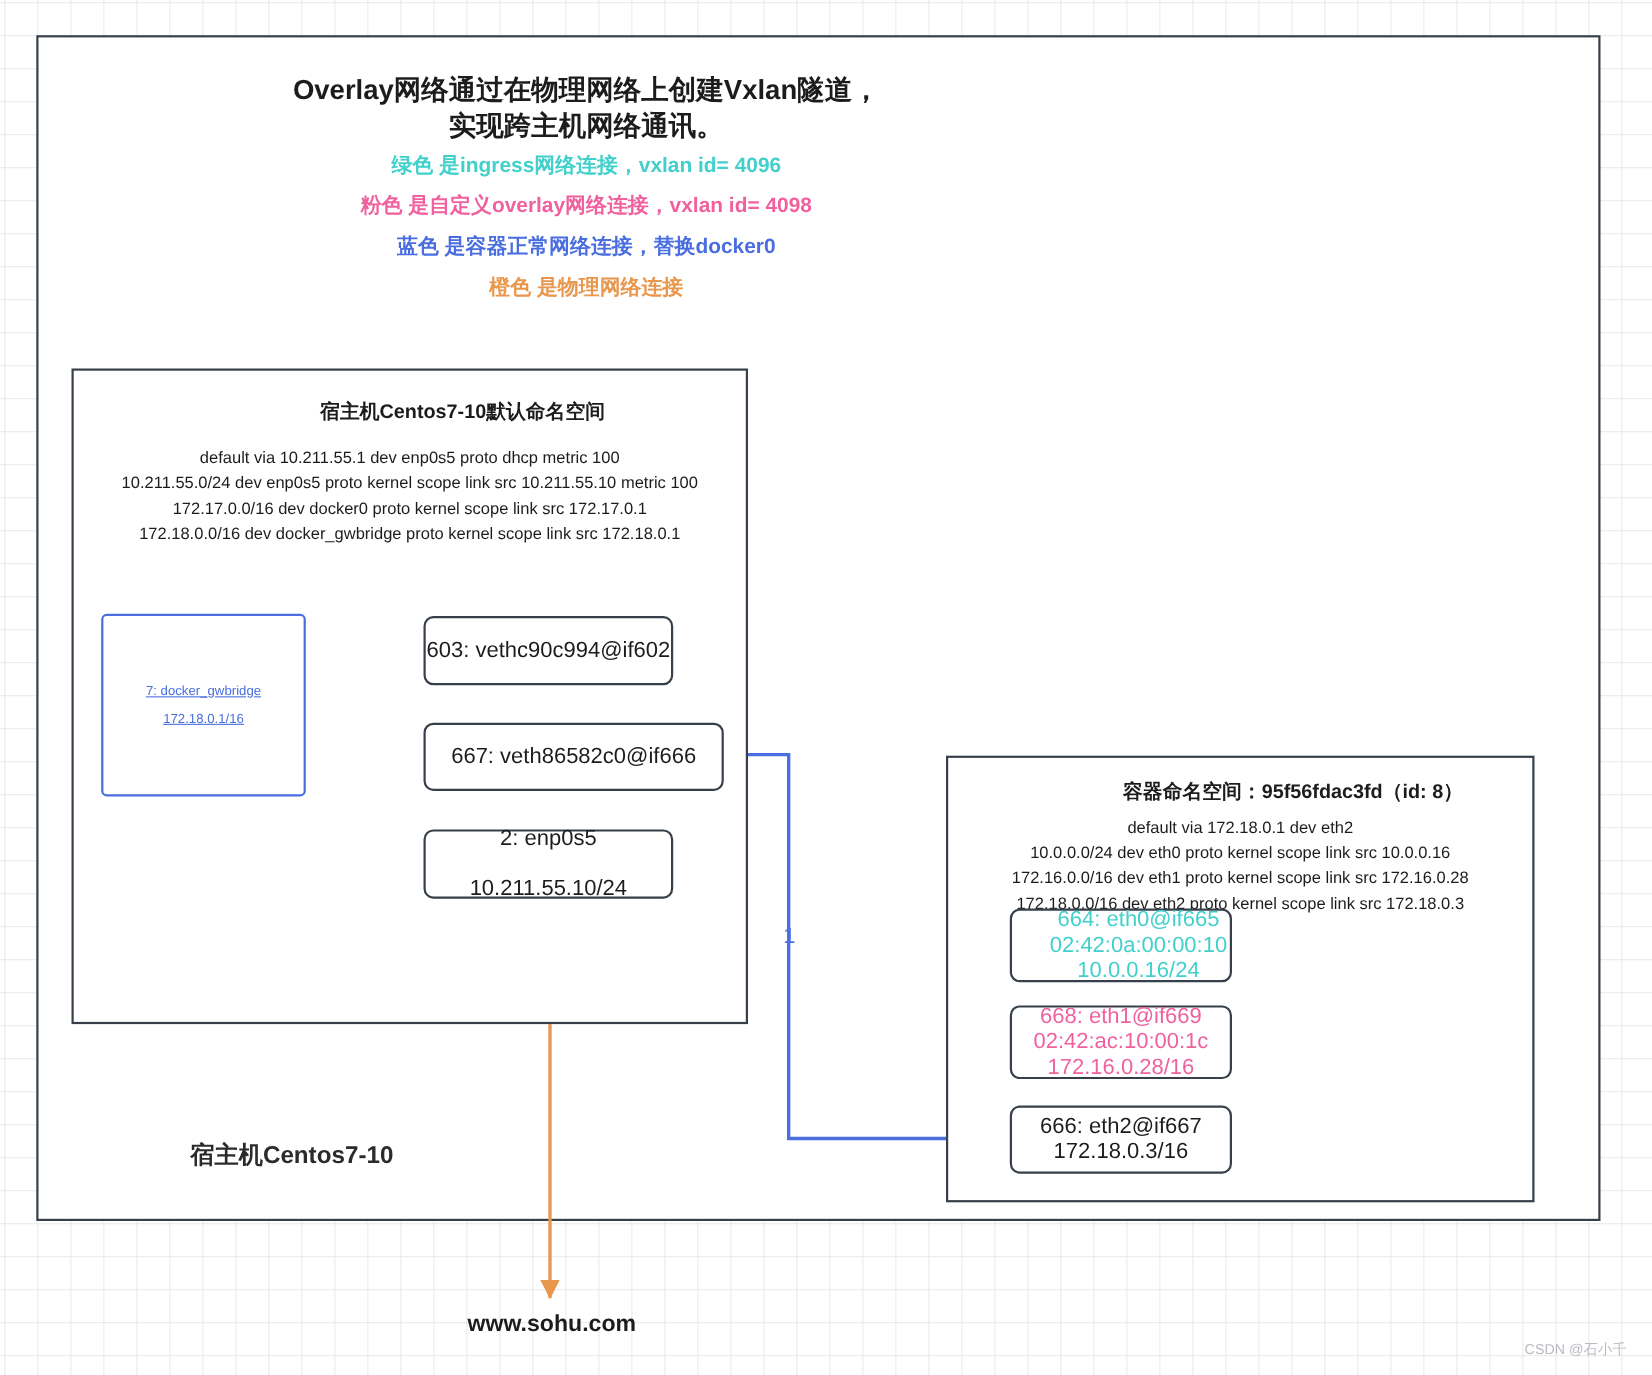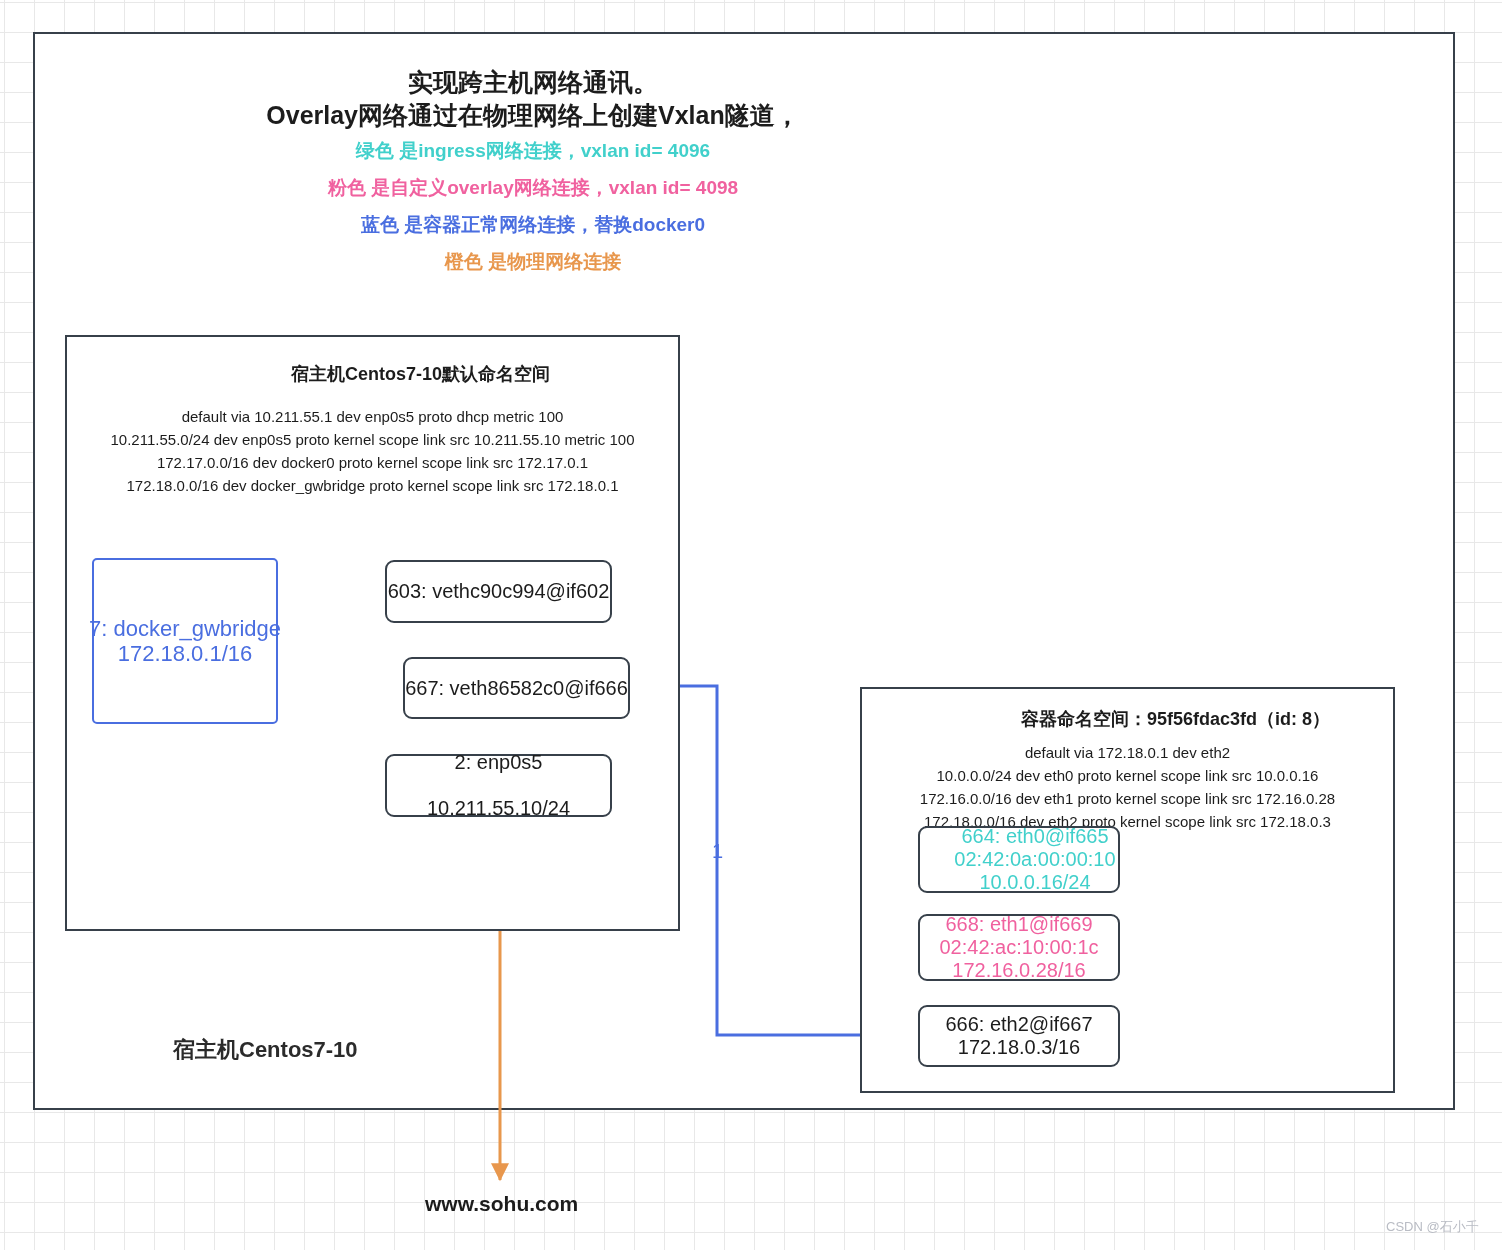--- a/index.html
+++ b/index.html
@@ -121,30 +121,31 @@
     font-size: 20px;
     line-height: 23px;
     color: #1c1c1c;
     text-align: center;
     white-space: nowrap;
   }
   .iface.blue-box {
     border-color: #4a6ee0;
     border-radius: 5px;
     color: #4a6ee0;
-    font-size: 22px;
+    font-size: 12px;
     line-height: 25px;
+    text-decoration: underline;
   }
   .iface.teal-text  { color: #41d0cb; }
   .iface.pink-text  { color: #f0619f; }
 
   
   #if-gwbridge { left: 92px;  top: 558px; width: 186px; height: 166px; }
   #if-veth603  { left: 385px; top: 560px; width: 227px; height: 63px; }
-  #if-veth667  { left: 403px; top: 657px; width: 227px; height: 62px; }
+  #if-veth667  { left: 385px; top: 657px; width: 273px; height: 62px; }
   #if-enp0s5   { left: 385px; top: 754px; width: 227px; height: 63px; gap: 23px; }
 
   
   #if-eth0 { left: 918px; top: 826px; width: 202px; height: 67px; padding-left: 32px; }
   #if-eth1 { left: 918px; top: 914px; width: 202px; height: 67px; }
   #if-eth2 { left: 918px; top: 1005px; width: 202px; height: 62px; }
 
   
   .floating-label {
     position: absolute;
@@ -203,22 +204,22 @@
     <line x1="283" y1="612" x2="380" y2="586" stroke="#4a6ee0" stroke-width="3" marker-start="url(#arrow-blue-start)" marker-end="url(#arrow-blue)"></line>
 
     <line x1="283" y1="668" x2="380" y2="690" stroke="#4a6ee0" stroke-width="3" marker-start="url(#arrow-blue-start)" marker-end="url(#arrow-blue)"></line>
 
     <path d="M 619,686 L 717,686 L 717,1035 L 912,1035" fill="none" stroke="#4a6ee0" stroke-width="3" marker-start="url(#arrow-blue-start)" marker-end="url(#arrow-blue)"></path>
 
     <line x1="500" y1="822" x2="500" y2="1180" stroke="#e8974d" stroke-width="3" marker-start="url(#arrow-orange-start)" marker-end="url(#arrow-orange)"></line>
   </svg>
 
   <div class="title-block">
+    <div class="title-line">Overlay网络通过在物理网络上创建Vxlan隧道，</div>
     <div class="title-line">实现跨主机网络通讯。</div>
-    <div class="title-line">Overlay网络通过在物理网络上创建Vxlan隧道，</div>
     <div class="legend-line legend-green">绿色 是ingress网络连接，vxlan id= 4096</div>
     <div class="legend-line legend-pink">粉色 是自定义overlay网络连接，vxlan id= 4098</div>
     <div class="legend-line legend-blue">蓝色 是容器正常网络连接，替换docker0</div>
     <div class="legend-line legend-orange">橙色 是物理网络连接</div>
   </div>
 
   <div class="ns-box" id="host-ns">
     <div class="ns-title">宿主机Centos7-10默认命名空间</div>
     <div class="route-table">
       <div>default via 10.211.55.1 dev enp0s5 proto dhcp metric 100</div>

